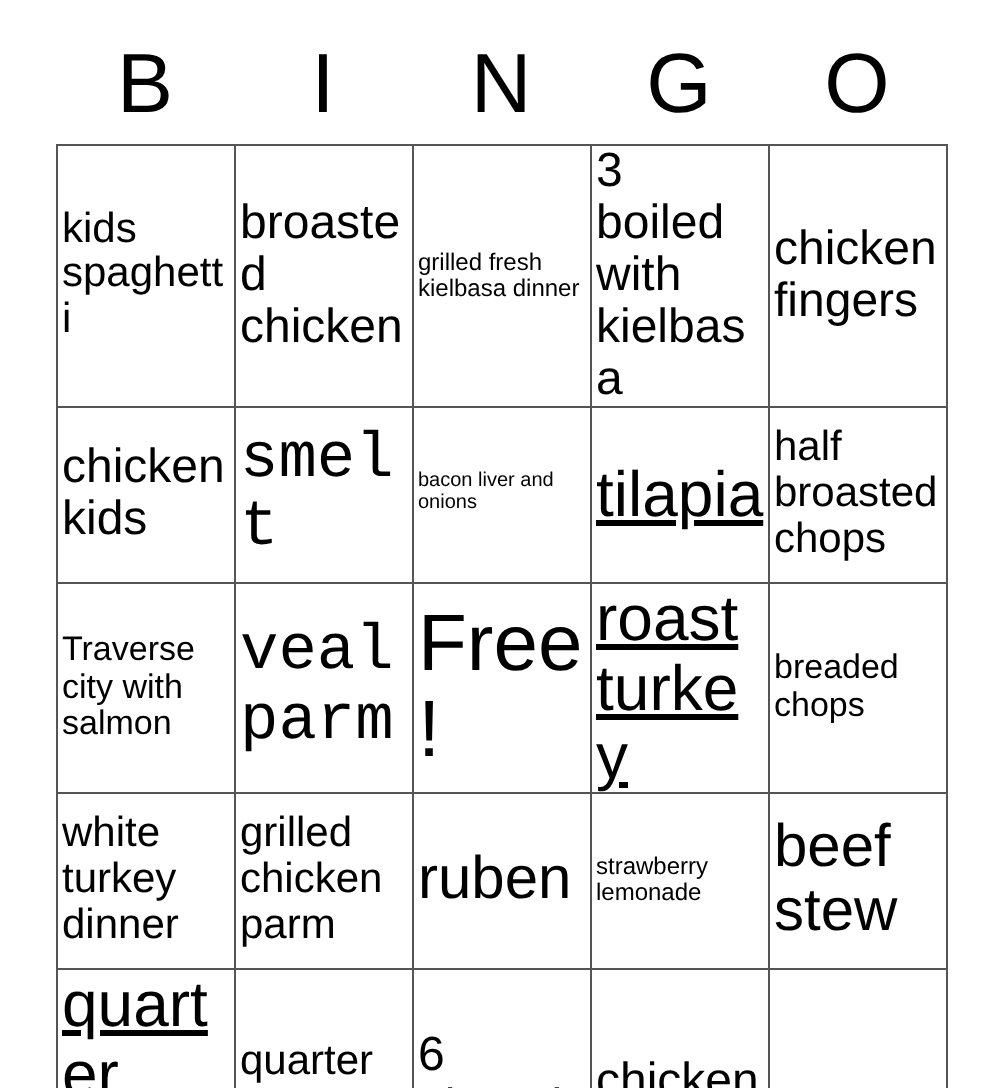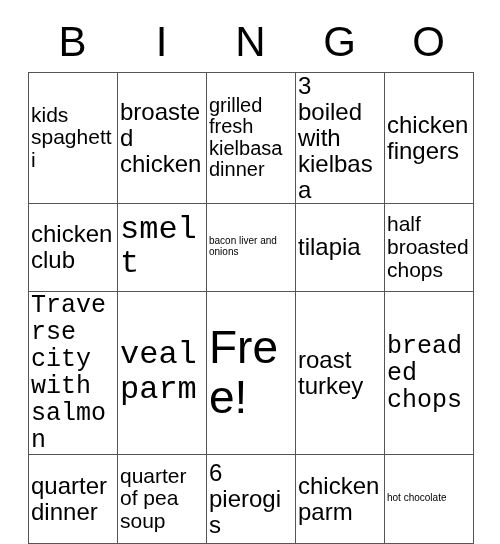--- a/index.html
+++ b/index.html
@@ -62,29 +62,29 @@
   }
   .cell-text {
     display: block;
     line-height: 1.08;
     word-wrap: break-word;
     overflow-wrap: break-word;
     hyphens: none;
   }
 
   
-  .fs-xl  { font-size: 46px; }
+  .fs-xl  { font-size: 40px; }
   .fs-lg  { font-size: 32px; font-family: Liberation Mono, monospace; }
   .fs-ml  { font-size: 30px; }
-  .fs-md  { font-size: 24px; }
+  .fs-md  { font-size: 32px; text-decoration: underline; }
   .fs-sm  { font-size: 24px; }
   .fs-xs  { font-size: 21px; }
-  .fs-xxs { font-size: 25px; font-family: Liberation Mono, monospace; }
+  .fs-xxs { font-size: 17px; }
   .fs-tiny{ font-size: 10px; }
-  .fs-micro{ font-size: 20px; }
+  .fs-micro{ font-size: 12px; }
 </style>
 </head>
 <body>
 
 <div id="bingo-card">
 
   <div class="header-row">
     <div class="header-letter">B</div>
     <div class="header-letter">I</div>
     <div class="header-letter">N</div>
@@ -106,21 +106,21 @@
           </td>
         <td class="cell">
             <span class="cell-text fs-sm">3 boiled with kielbasa</span>
           </td>
         <td class="cell">
             <span class="cell-text fs-sm">chicken fingers</span>
           </td>
       </tr>
       <tr class="grid-row">
         <td class="cell">
-            <span class="cell-text fs-sm">chicken club</span>
+            <span class="cell-text fs-sm">chicken kids</span>
           </td>
         <td class="cell">
             <span class="cell-text fs-lg">smelt</span>
           </td>
         <td class="cell">
             <span class="cell-text fs-tiny">bacon liver and onions</span>
           </td>
         <td class="cell">
             <span class="cell-text fs-md">tilapia</span>
           </td>
@@ -140,20 +140,37 @@
           </td>
         <td class="cell">
             <span class="cell-text fs-md">roast turkey</span>
           </td>
         <td class="cell">
             <span class="cell-text fs-xxs">breaded chops</span>
           </td>
       </tr>
       <tr class="grid-row">
         <td class="cell">
+            <span class="cell-text fs-xs">white turkey dinner</span>
+          </td>
+        <td class="cell">
+            <span class="cell-text fs-xs">grilled chicken parm</span>
+          </td>
+        <td class="cell">
+            <span class="cell-text fs-ml">ruben</span>
+          </td>
+        <td class="cell">
+            <span class="cell-text fs-micro">strawberry lemonade</span>
+          </td>
+        <td class="cell">
+            <span class="cell-text fs-ml">beef stew</span>
+          </td>
+      </tr>
+      <tr class="grid-row">
+        <td class="cell">
             <span class="cell-text fs-md">quarter dinner</span>
           </td>
         <td class="cell">
             <span class="cell-text fs-xs">quarter of pea soup</span>
           </td>
         <td class="cell">
             <span class="cell-text fs-sm">6 pierogis</span>
           </td>
         <td class="cell">
             <span class="cell-text fs-sm">chicken parm</span>

